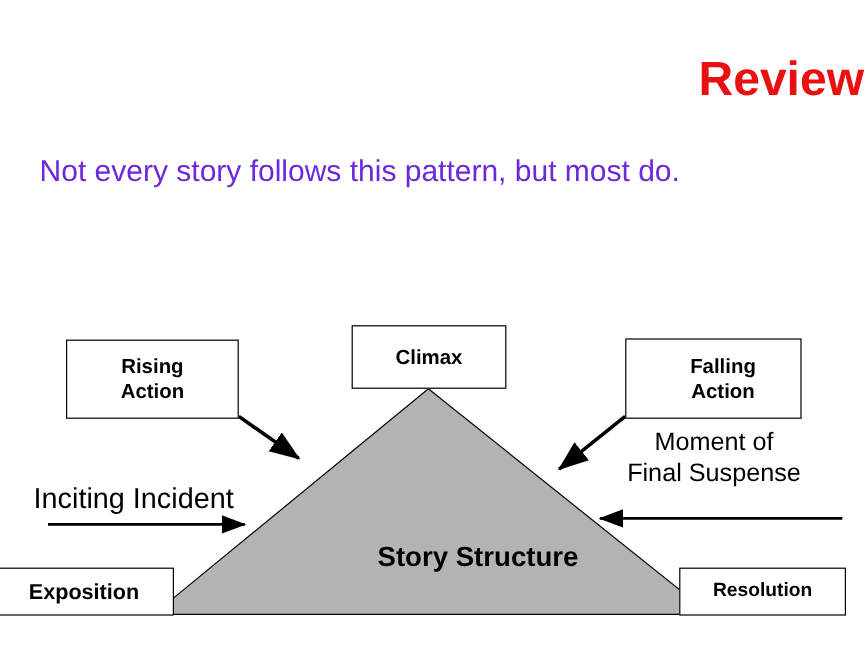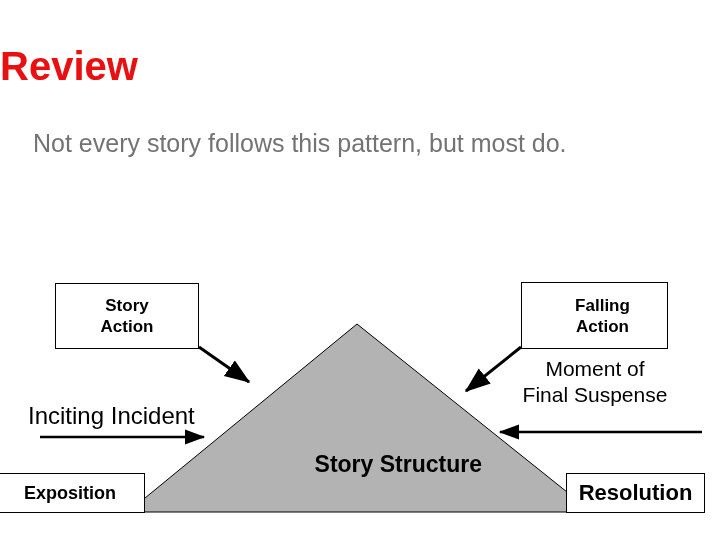--- a/index.html
+++ b/index.html
@@ -20,38 +20,38 @@
     height: 540px;
     background: #ffffff;
   }
 
   
   .slide-title {
     position: absolute;
     left: 0;
     top: 42px;
     width: 720px;
-    text-align: left;
+    text-align: right;
     font-size: 40px;
     font-weight: bold;
     color: #e81010;
     letter-spacing: 0px;
     line-height: 48px;
   }
 
   
   .body-text {
     position: absolute;
     left: 33px;
     top: 126px;
     width: 640px;
     font-size: 25px;
     font-weight: normal;
     line-height: 35px;
-    color: #737373;
+    color: #6d28d9;
   }
 
   
   .diagram {
     position: absolute;
     left: 0;
     top: 0;
     width: 720px;
     height: 540px;
   }
@@ -86,21 +86,21 @@
   .box-falling {
     left: 521px; top: 282px;  width: 147px; height: 67px;
     font-size: 17px; line-height: 21px; padding-left: 16px;
   }
   .box-exposition {
     left: -5px;  top: 473px;  width: 150px; height: 40px;
     font-size: 18px; line-height: 22px;
   }
   .box-resolution {
     left: 566px; top: 473px;  width: 139px; height: 40px;
-    font-size: 22px; line-height: 22px;
+    font-size: 16px; line-height: 22px;
   }
 
   
   .plain-label {
     position: absolute;
     color: #000000;
     font-weight: normal;
   }
   .label-inciting {
     left: 28px;  top: 403px;  width: 200px;
@@ -139,23 +139,24 @@
       <line x1="199" y1="347" x2="249" y2="382" stroke="#000000" stroke-width="3" marker-end="url(#arrowhead)"></line>
 
       <line x1="521" y1="347" x2="466" y2="391" stroke="#000000" stroke-width="3" marker-end="url(#arrowhead)"></line>
 
       <line x1="40" y1="437" x2="204" y2="437" stroke="#000000" stroke-width="2.4" marker-end="url(#arrowhead)"></line>
 
       <line x1="702" y1="432" x2="500" y2="432" stroke="#000000" stroke-width="2.4" marker-end="url(#arrowhead)"></line>
     </svg>
   </div>
 
-  <div class="callout box-rising">Story
+  <div class="callout box-rising">Rising
 Action</div>
 
+  <div class="callout box-climax">Climax</div>
 
   <div class="callout box-falling">Falling
 Action</div>
 
   <div class="callout box-exposition">Exposition</div>
 
   <div class="callout box-resolution">Resolution</div>
 
   <div class="plain-label label-inciting">Inciting Incident</div>
 

